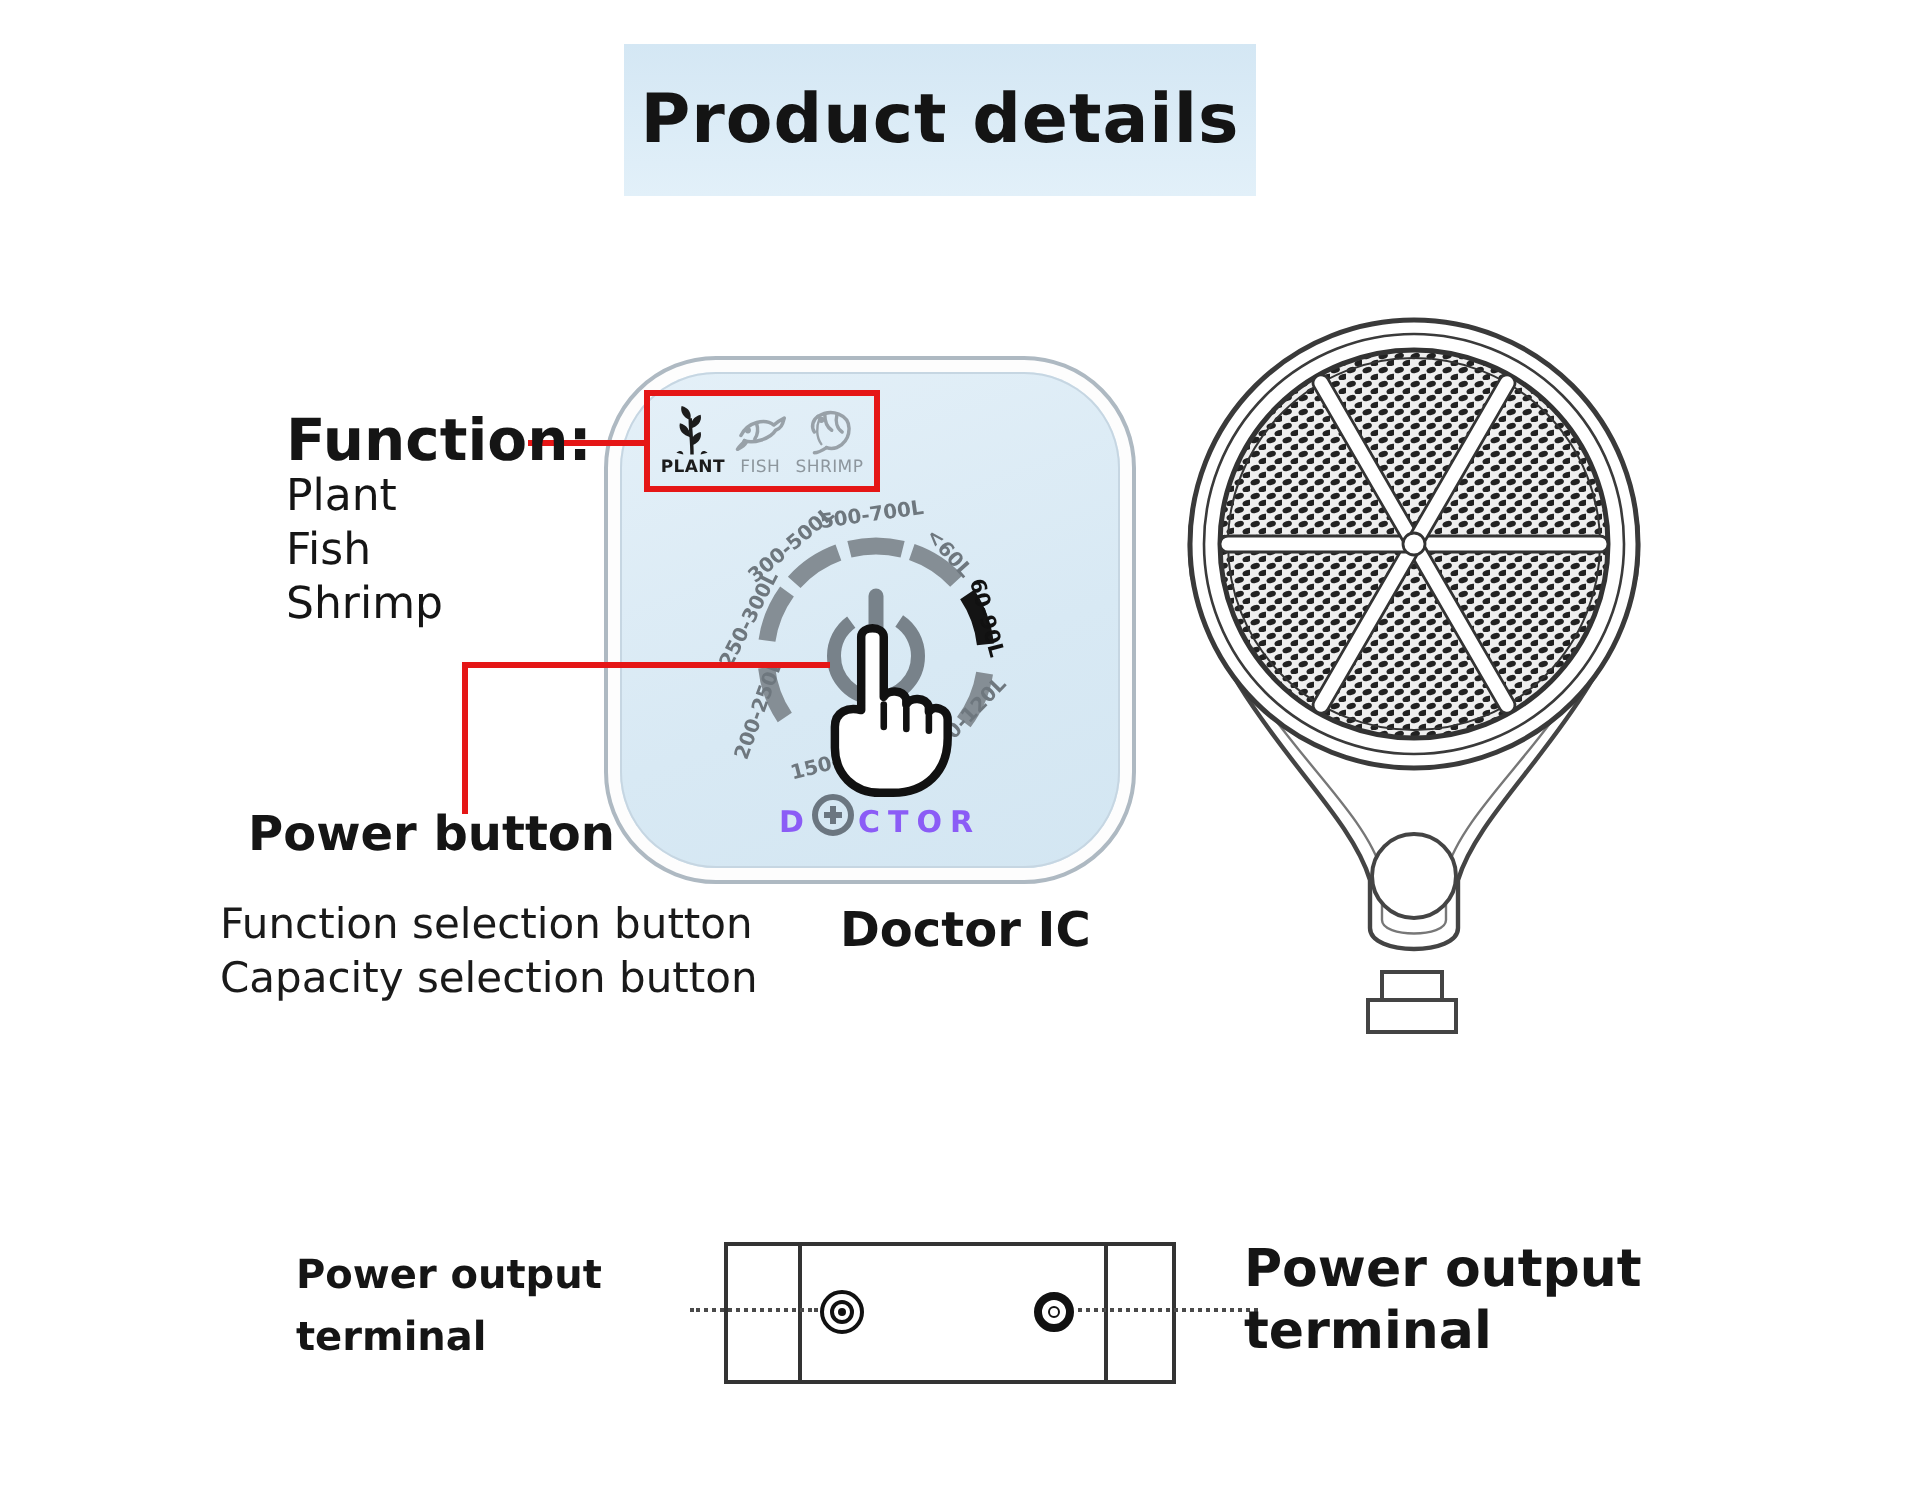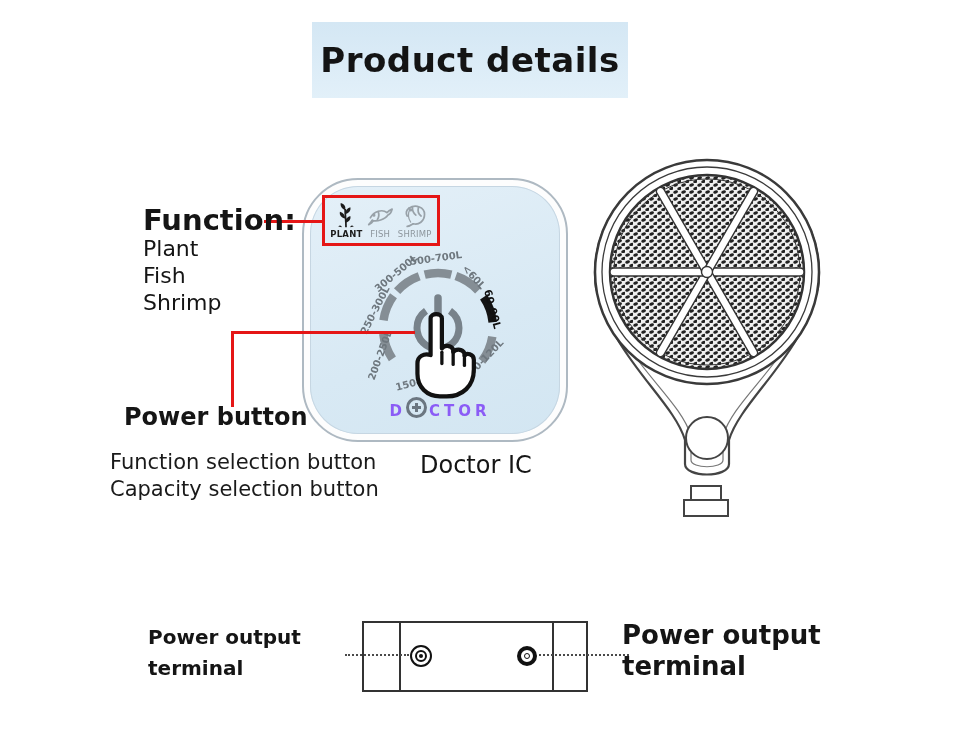--- a/index.html
+++ b/index.html
@@ -42,21 +42,21 @@
   .oplus{display:inline-block;width:15px;height:15px;border:3px solid #6b7680;border-radius:50%;
          position:relative;vertical-align:-2px;margin:0 2px 0 0;}
   .oplus::before{content:"";position:absolute;left:3px;top:6px;width:9px;height:3px;background:#6b7680;}
   .oplus::after{content:"";position:absolute;left:6px;top:3px;width:3px;height:9px;background:#6b7680;}
 
   
   .fn-block{left:143px;top:206px;font-size:22px;line-height:27px;}
   .fn-head{font-weight:bold;font-size:29px;line-height:29px;}
   .power-btn-label{left:124px;top:403px;font-size:24px;font-weight:bold;}
   .captions{left:110px;top:449px;font-size:21px;line-height:26.5px;color:#1a1a1a;}
-  .doctor-ic{left:420px;top:451px;font-size:24px;font-weight:normal;text-align:center;}
+  .doctor-ic{left:420px;top:451px;font-size:24px;font-weight:bold;text-align:center;}
   .reactor-label{left:653px;top:517px;font-size:27px;font-weight:bold;}
   .pout-label{left:148px;top:622px;font-size:20px;font-weight:bold;line-height:31px;}
   .pin-label{left:622px;top:620px;font-size:26px;font-weight:bold;line-height:31px;}
 
   .redline{background:#e51616;}
   .rl1{left:264px;top:220px;width:58px;height:3px;}
   .rl2h{left:231px;top:331px;width:184px;height:3px;}
   .rl2v{left:231px;top:331px;width:3px;height:76px;}
 
   

